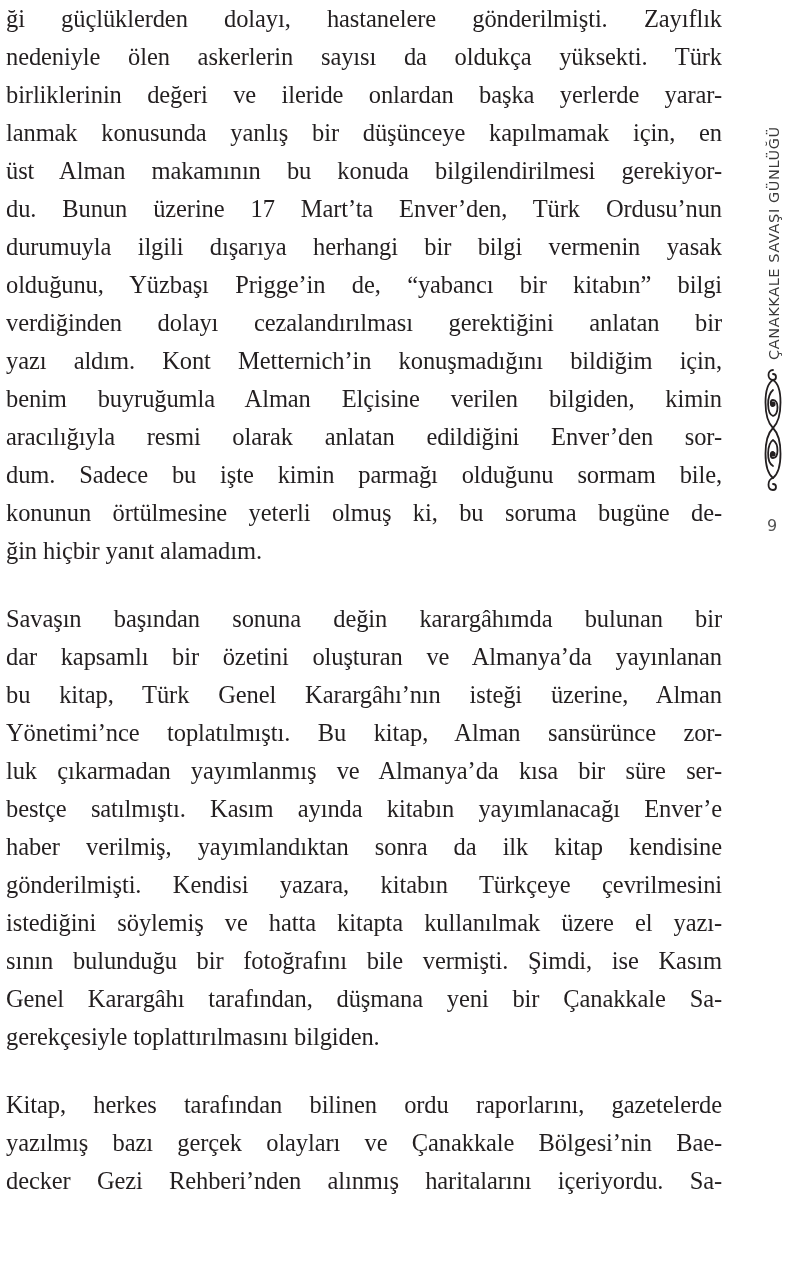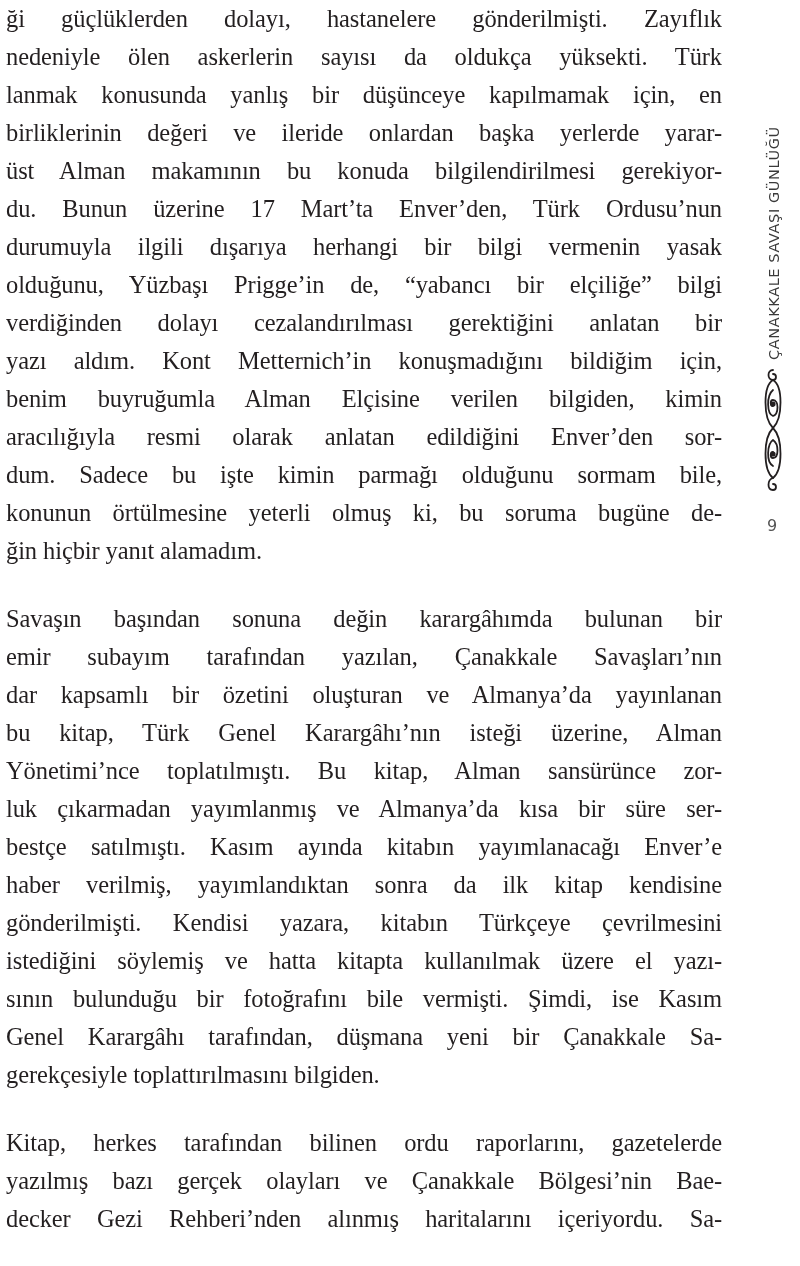--- a/index.html
+++ b/index.html
@@ -85,38 +85,37 @@
       color: #555555;
     }
   </style>
 </head>
 <body>
 
 <div class="page-text">
   <div class="para first">
     <span class="line">ği güçlüklerden dolayı, hastanelere gönderilmişti. Zayıflık</span>
     <span class="line">nedeniyle ölen askerlerin sayısı da oldukça yüksekti. Türk</span>
+    <span class="line">birliklerinin değeri ve ileride onlardan başka yerlerde yarar-</span>
     <span class="line">lanmak konusunda yanlış bir düşünceye kapılmamak için, en</span>
-    <span class="line">birliklerinin değeri ve ileride onlardan başka yerlerde yarar-</span>
     <span class="line">üst Alman makamının bu konuda bilgilendirilmesi gerekiyor-</span>
     <span class="line">du. Bunun üzerine 17 Mart’ta Enver’den, Türk Ordusu’nun</span>
     <span class="line">durumuyla ilgili dışarıya herhangi bir bilgi vermenin yasak</span>
-    <span class="line">olduğunu, Yüzbaşı Prigge’in de, “yabancı bir elçiliğe” bilgi</span>
+    <span class="line">olduğunu, Yüzbaşı Prigge’in de, “yabancı bir kitabın” bilgi</span>
     <span class="line">verdiğinden dolayı cezalandırılması gerektiğini anlatan bir</span>
     <span class="line">yazı aldım. Kont Metternich’in konuşmadığını bildiğim için,</span>
     <span class="line">benim buyruğumla Alman Elçisine verilen bilgiden, kimin</span>
     <span class="line">aracılığıyla resmi olarak anlatan edildiğini Enver’den sor-</span>
     <span class="line">dum. Sadece bu işte kimin parmağı olduğunu sormam bile,</span>
     <span class="line">konunun örtülmesine yeterli olmuş ki, bu soruma bugüne de-</span>
     <span class="line last">ğin hiçbir yanıt alamadım.</span>
   </div>
 
   <div class="para">
     <span class="line">Savaşın başından sonuna değin karargâhımda bulunan bir</span>
-    <span class="line">emir subayım tarafından yazılan, Çanakkale Savaşları’nın</span>
     <span class="line">dar kapsamlı bir özetini oluşturan ve Almanya’da yayınlanan</span>
     <span class="line">bu kitap, Türk Genel Karargâhı’nın isteği üzerine, Alman</span>
     <span class="line">Yönetimi’nce toplatılmıştı. Bu kitap, Alman sansürünce zor-</span>
     <span class="line">luk çıkarmadan yayımlanmış ve Almanya’da kısa bir süre ser-</span>
     <span class="line">bestçe satılmıştı. Kasım ayında kitabın yayımlanacağı Enver’e</span>
     <span class="line">haber verilmiş, yayımlandıktan sonra da ilk kitap kendisine</span>
     <span class="line">gönderilmişti. Kendisi yazara, kitabın Türkçeye çevrilmesini</span>
     <span class="line">istediğini söylemiş ve hatta kitapta kullanılmak üzere el yazı-</span>
     <span class="line">sının bulunduğu bir fotoğrafını bile vermişti. Şimdi, ise Kasım</span>
     <span class="line">Genel Karargâhı tarafından, düşmana yeni bir Çanakkale Sa-</span>

